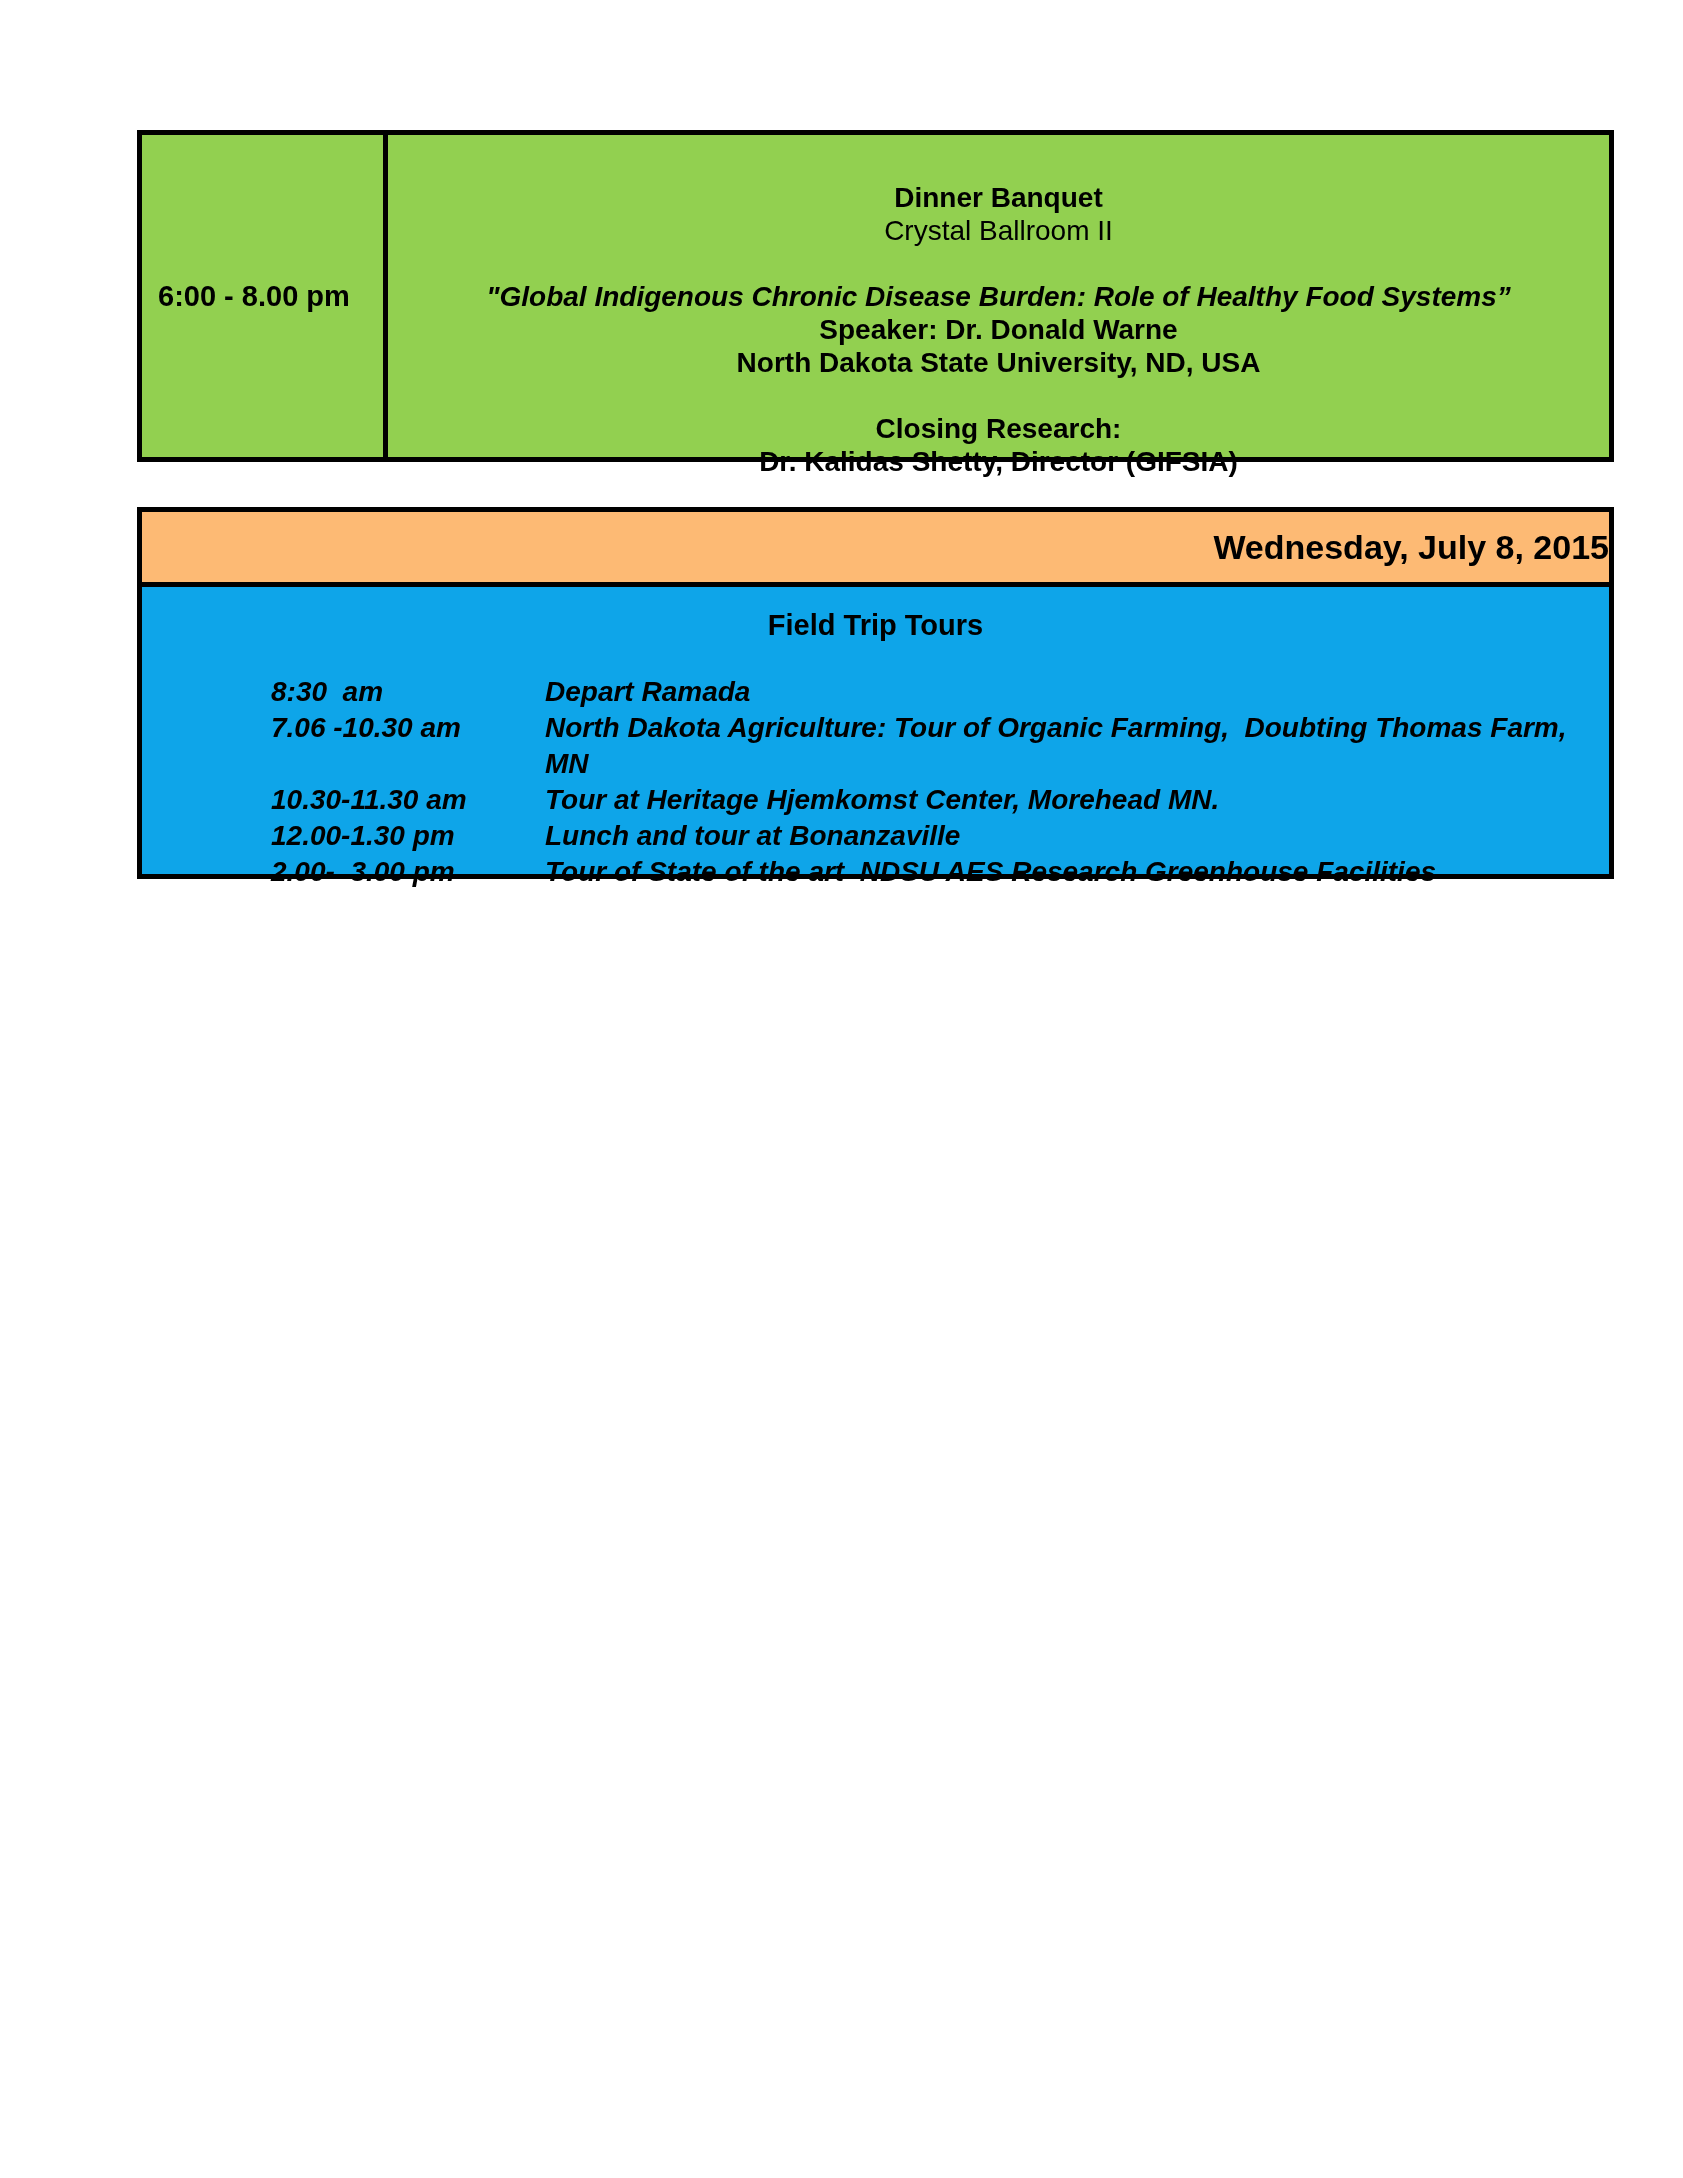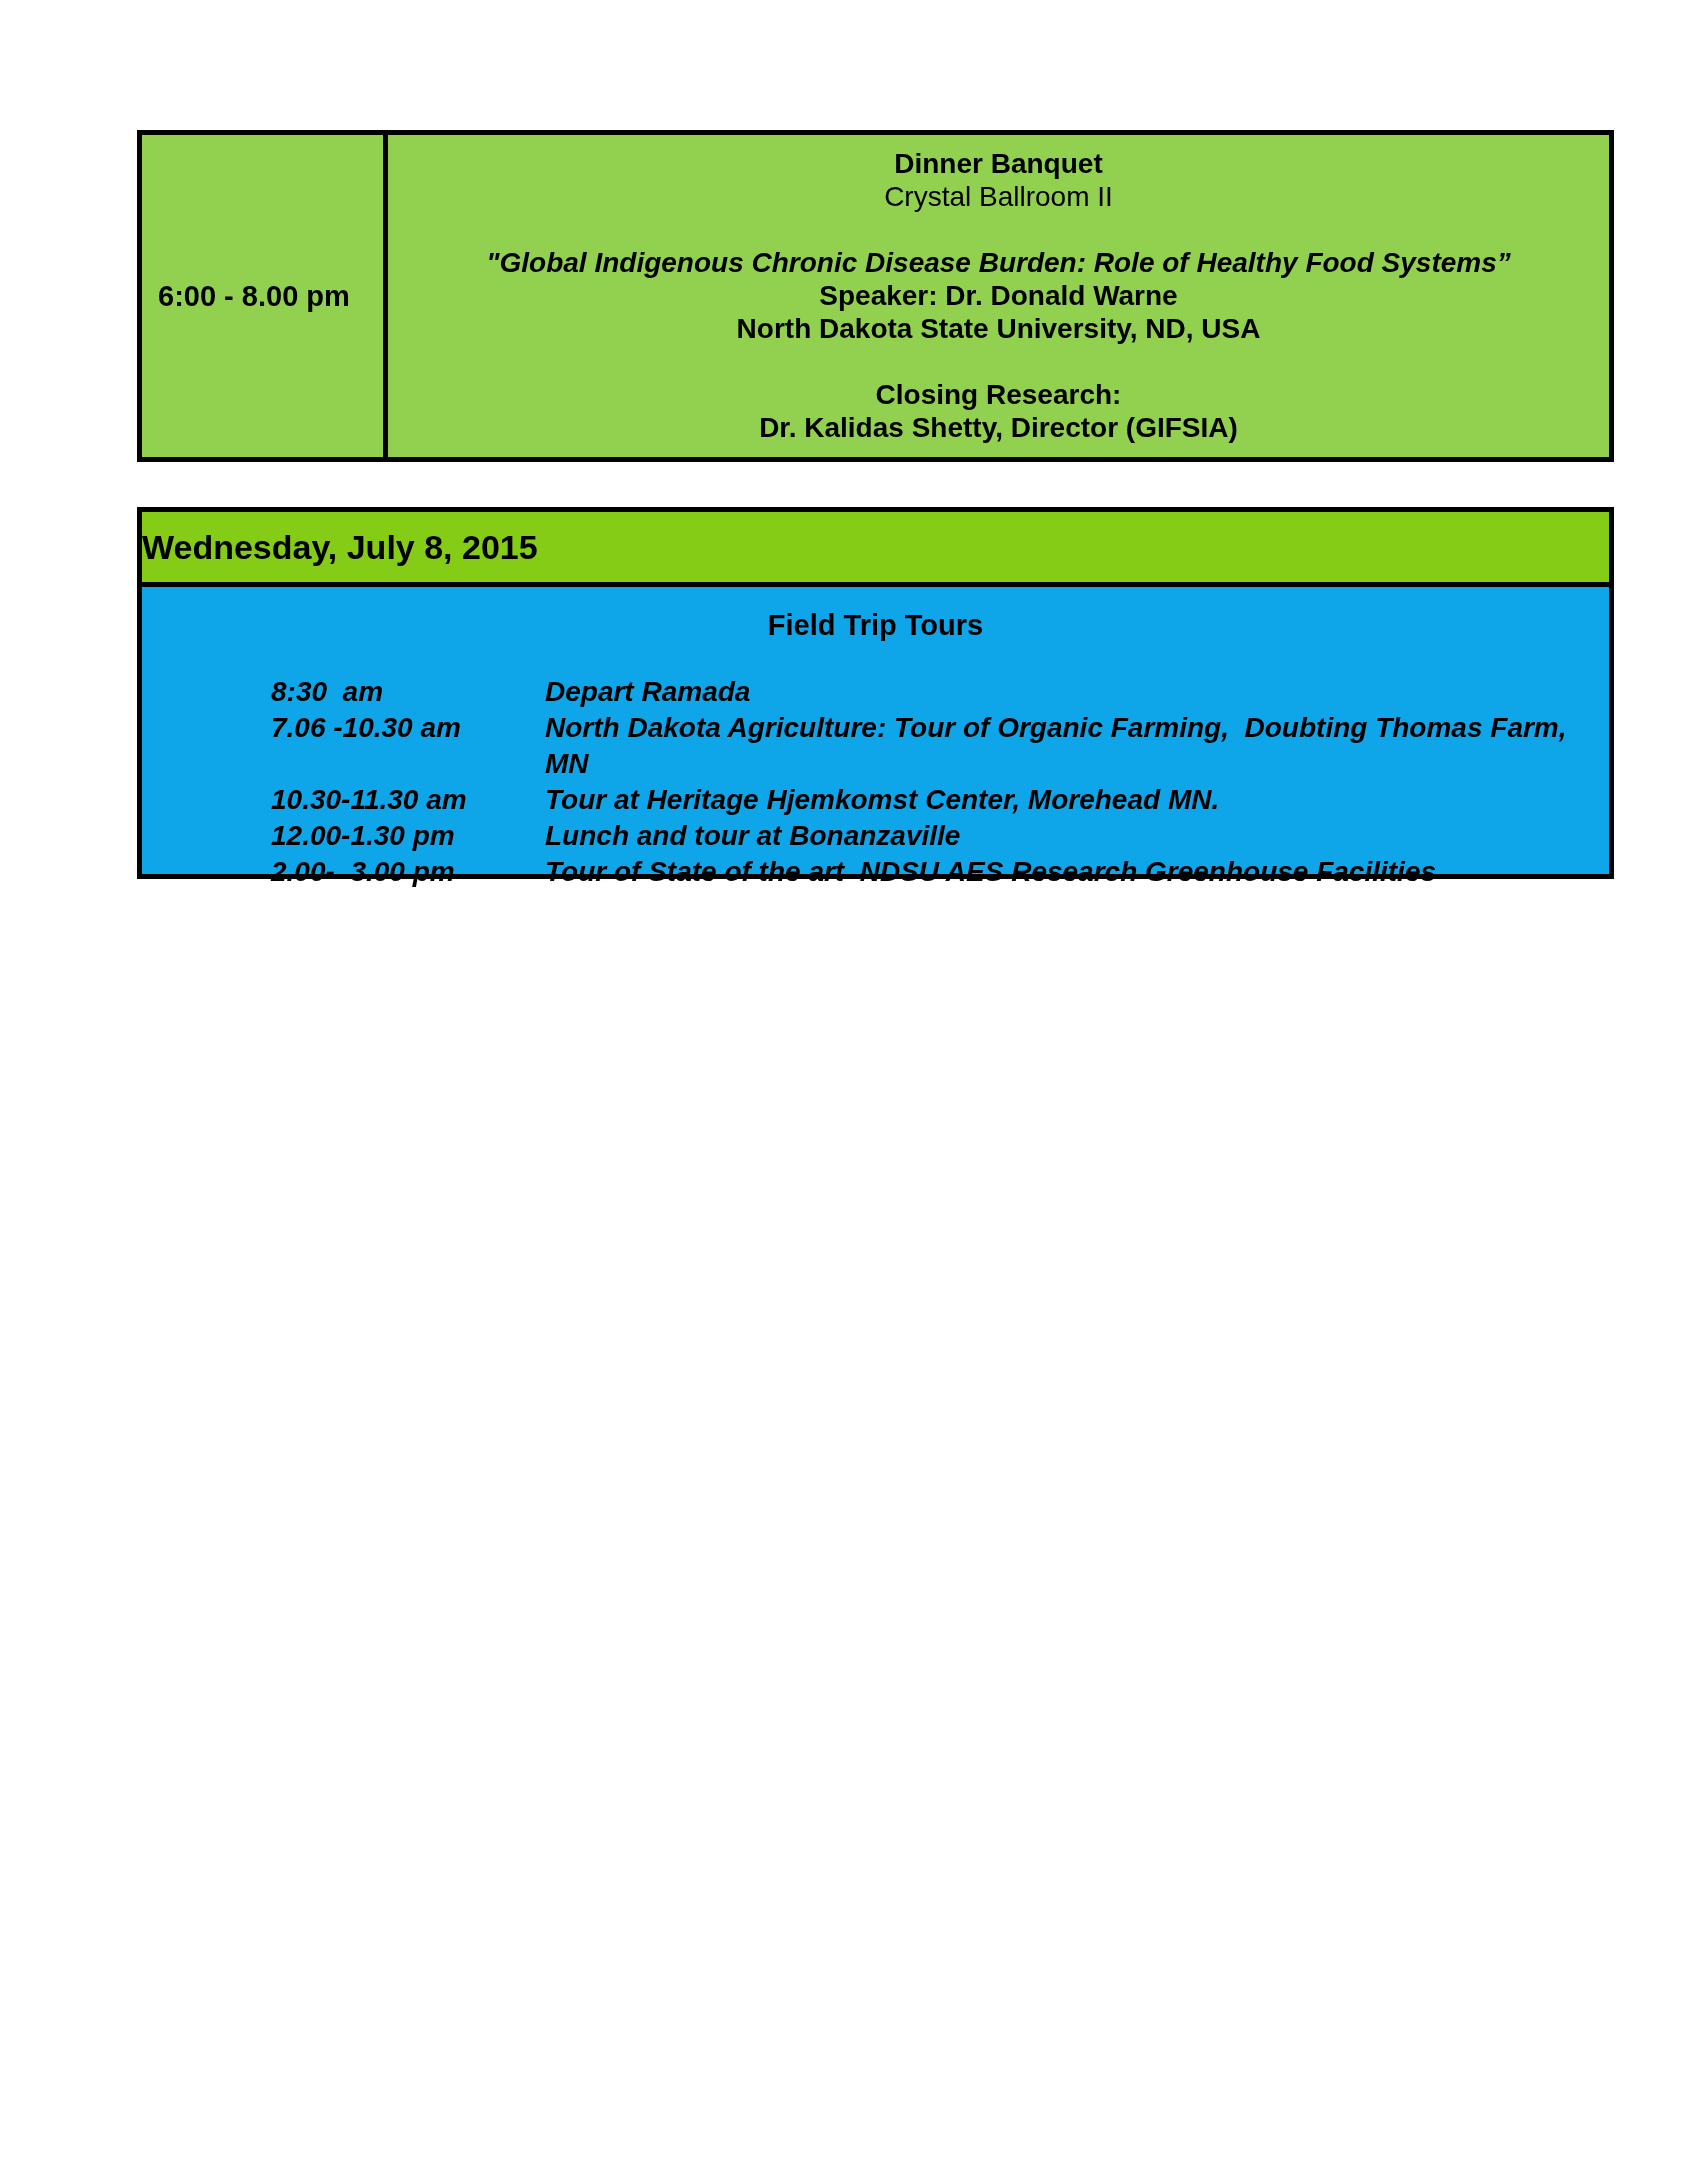--- a/index.html
+++ b/index.html
@@ -31,43 +31,44 @@
     align-items: center;
     padding-left: 16px;
     font-size: 29px;
     font-weight: bold;
     white-space: pre-wrap;
   }
   .banquet-content-cell {
     flex: 1 1 auto;
     padding-top: 12px;
     text-align: center;
+    margin-top: 34px;
   }
   .banquet-line {
     min-height: 33px;
     line-height: 33px;
     font-size: 28px;
     font-weight: bold;
     white-space: pre-wrap;
   }
   .banquet-line.regular { font-weight: normal; }
   .banquet-line.bold-italic { font-style: italic; }
 
   
   .day-header {
     position: absolute;
     left: 137px;
     top: 507px;
     width: 1477px;
     height: 80px;
     border: 5px solid #000000;
-    background: #84cc16;
+    background: #fdba74;
     display: flex;
     align-items: center;
-    justify-content: flex-start;
+    justify-content: flex-end;
     font-size: 34px;
     font-weight: bold;
   }
 
   
   .field-trips {
     position: absolute;
     left: 137px;
     top: 587px;
     width: 1477px;

